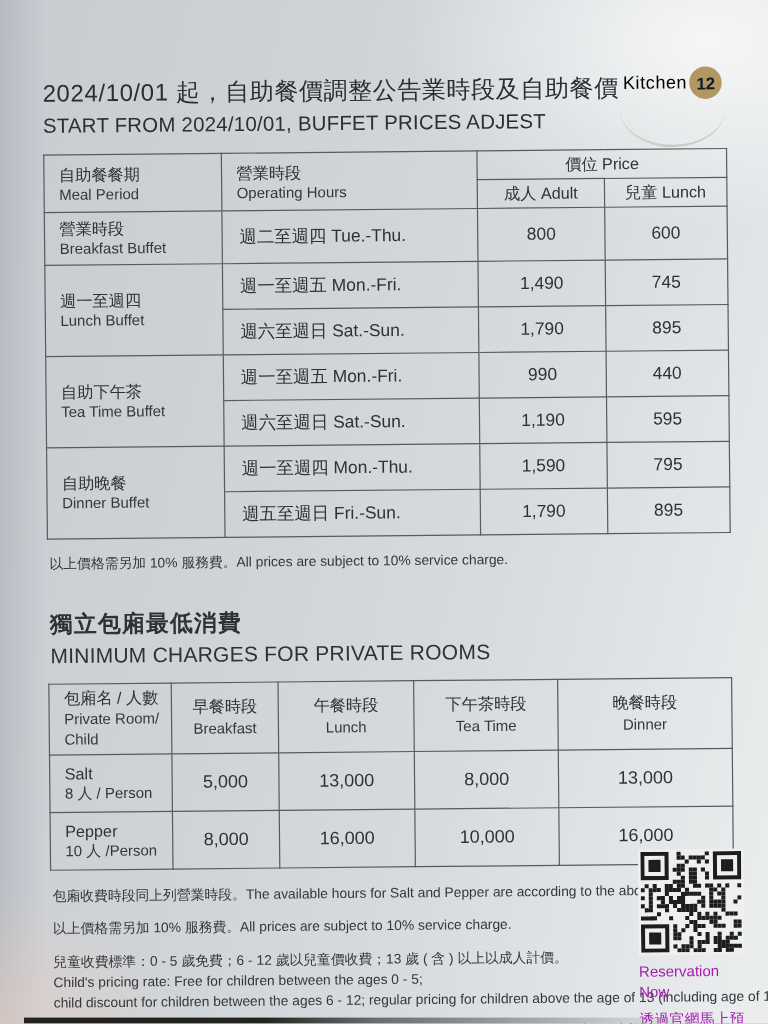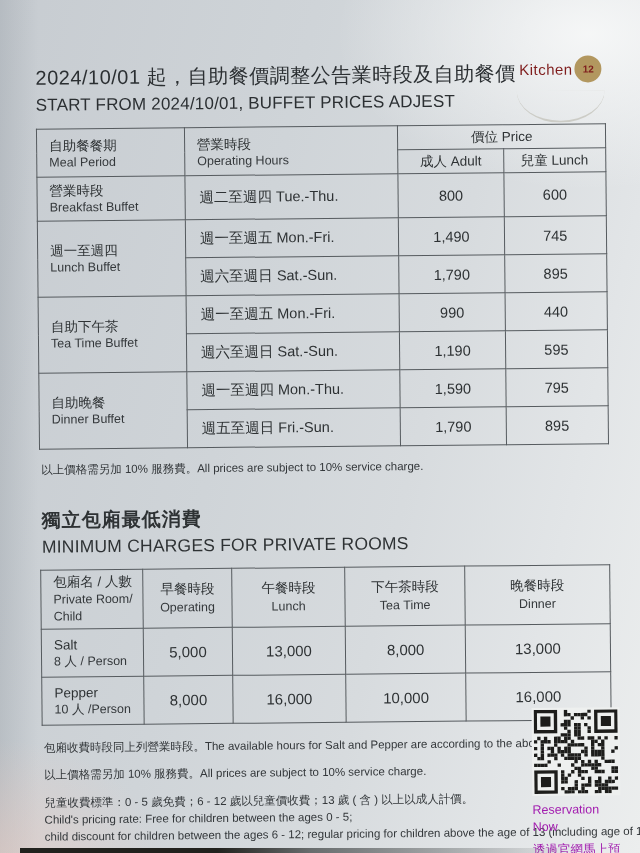--- a/index.html
+++ b/index.html
@@ -15,25 +15,25 @@
       radial-gradient(ellipse 300px 220px at -2% 102%, rgba(238,204,192,0.55) 0%, rgba(238,204,192,0) 60%),
       linear-gradient(to right, rgba(136,144,152,0.28) 0%, rgba(136,144,152,0) 6%),
       linear-gradient(103deg,#c7ccd1 0%,#cfd4d8 38%,#d7dbde 62%,#e2e5e7 82%,#eceeee 100%);
   }
   .content{position:absolute;inset:0;transform:rotate(-0.55deg);transform-origin:50% 40%;}
 
   .title-zh{margin:62px 0 4px 38px;font-size:20px;letter-spacing:0.5px;color:#2b2f32;}
   .title-en{margin:0 0 13px 38px;font-size:17px;letter-spacing:0.2px;color:#2b2f32;}
 
   .logo{position:absolute;top:58px;left:508px;width:110px;text-align:center;}
-  .logo-text{font-size:15px;color:#7f1d1d;letter-spacing:0.5px;vertical-align:middle;}
+  .logo-text{font-size:15px;color:#000000;letter-spacing:0.5px;vertical-align:middle;}
   .logo-circle{
     display:inline-flex;align-items:center;justify-content:center;
-    width:27px;height:27px;border-radius:50%;background:#b2975f;color:#7f1d1d;
-    font-size:10px;font-weight:bold;margin-left:2px;vertical-align:middle;
+    width:27px;height:27px;border-radius:50%;background:#b2975f;color:#0f172a;
+    font-size:14px;font-weight:bold;margin-left:2px;vertical-align:middle;
   }
   .logo-arc{width:88px;height:30px;margin:8px auto 0;
     border-bottom:2px solid #ccccc6;border-radius:0 0 50% 50% / 0 0 100% 100%;}
 
   table{border-collapse:collapse;margin-left:38px;width:570px;table-layout:fixed;}
   th,td{border:1px solid #565b5f;font-weight:400;}
   .t1 col.c1{width:26%;} .t1 col.c2{width:37.5%;} .t1 col.c3{width:18.5%;} .t1 col.c4{width:18%;}
   .t1 th{height:21px;font-size:13.5px;}
   .t1 td{height:35px;}
   .t1 tr.r-tall td{height:41px;}
@@ -177,21 +177,21 @@
       </colgroup>
     <thead>
       <tr>
         <th class="th-left">
           <div>包廂名 / 人數</div>
           <div class="en">Private Room/</div>
           <div class="en">Child</div>
         </th>
         <th class="th-center">
           <div>早餐時段</div>
-          <div class="en">Operating</div>
+          <div class="en">Breakfast</div>
         </th>
         <th class="th-center">
           <div>午餐時段</div>
           <div class="en">Lunch</div>
         </th>
         <th class="th-center">
           <div>下午茶時段</div>
           <div class="en">Tea Time</div>
         </th>
         <th class="th-center">

